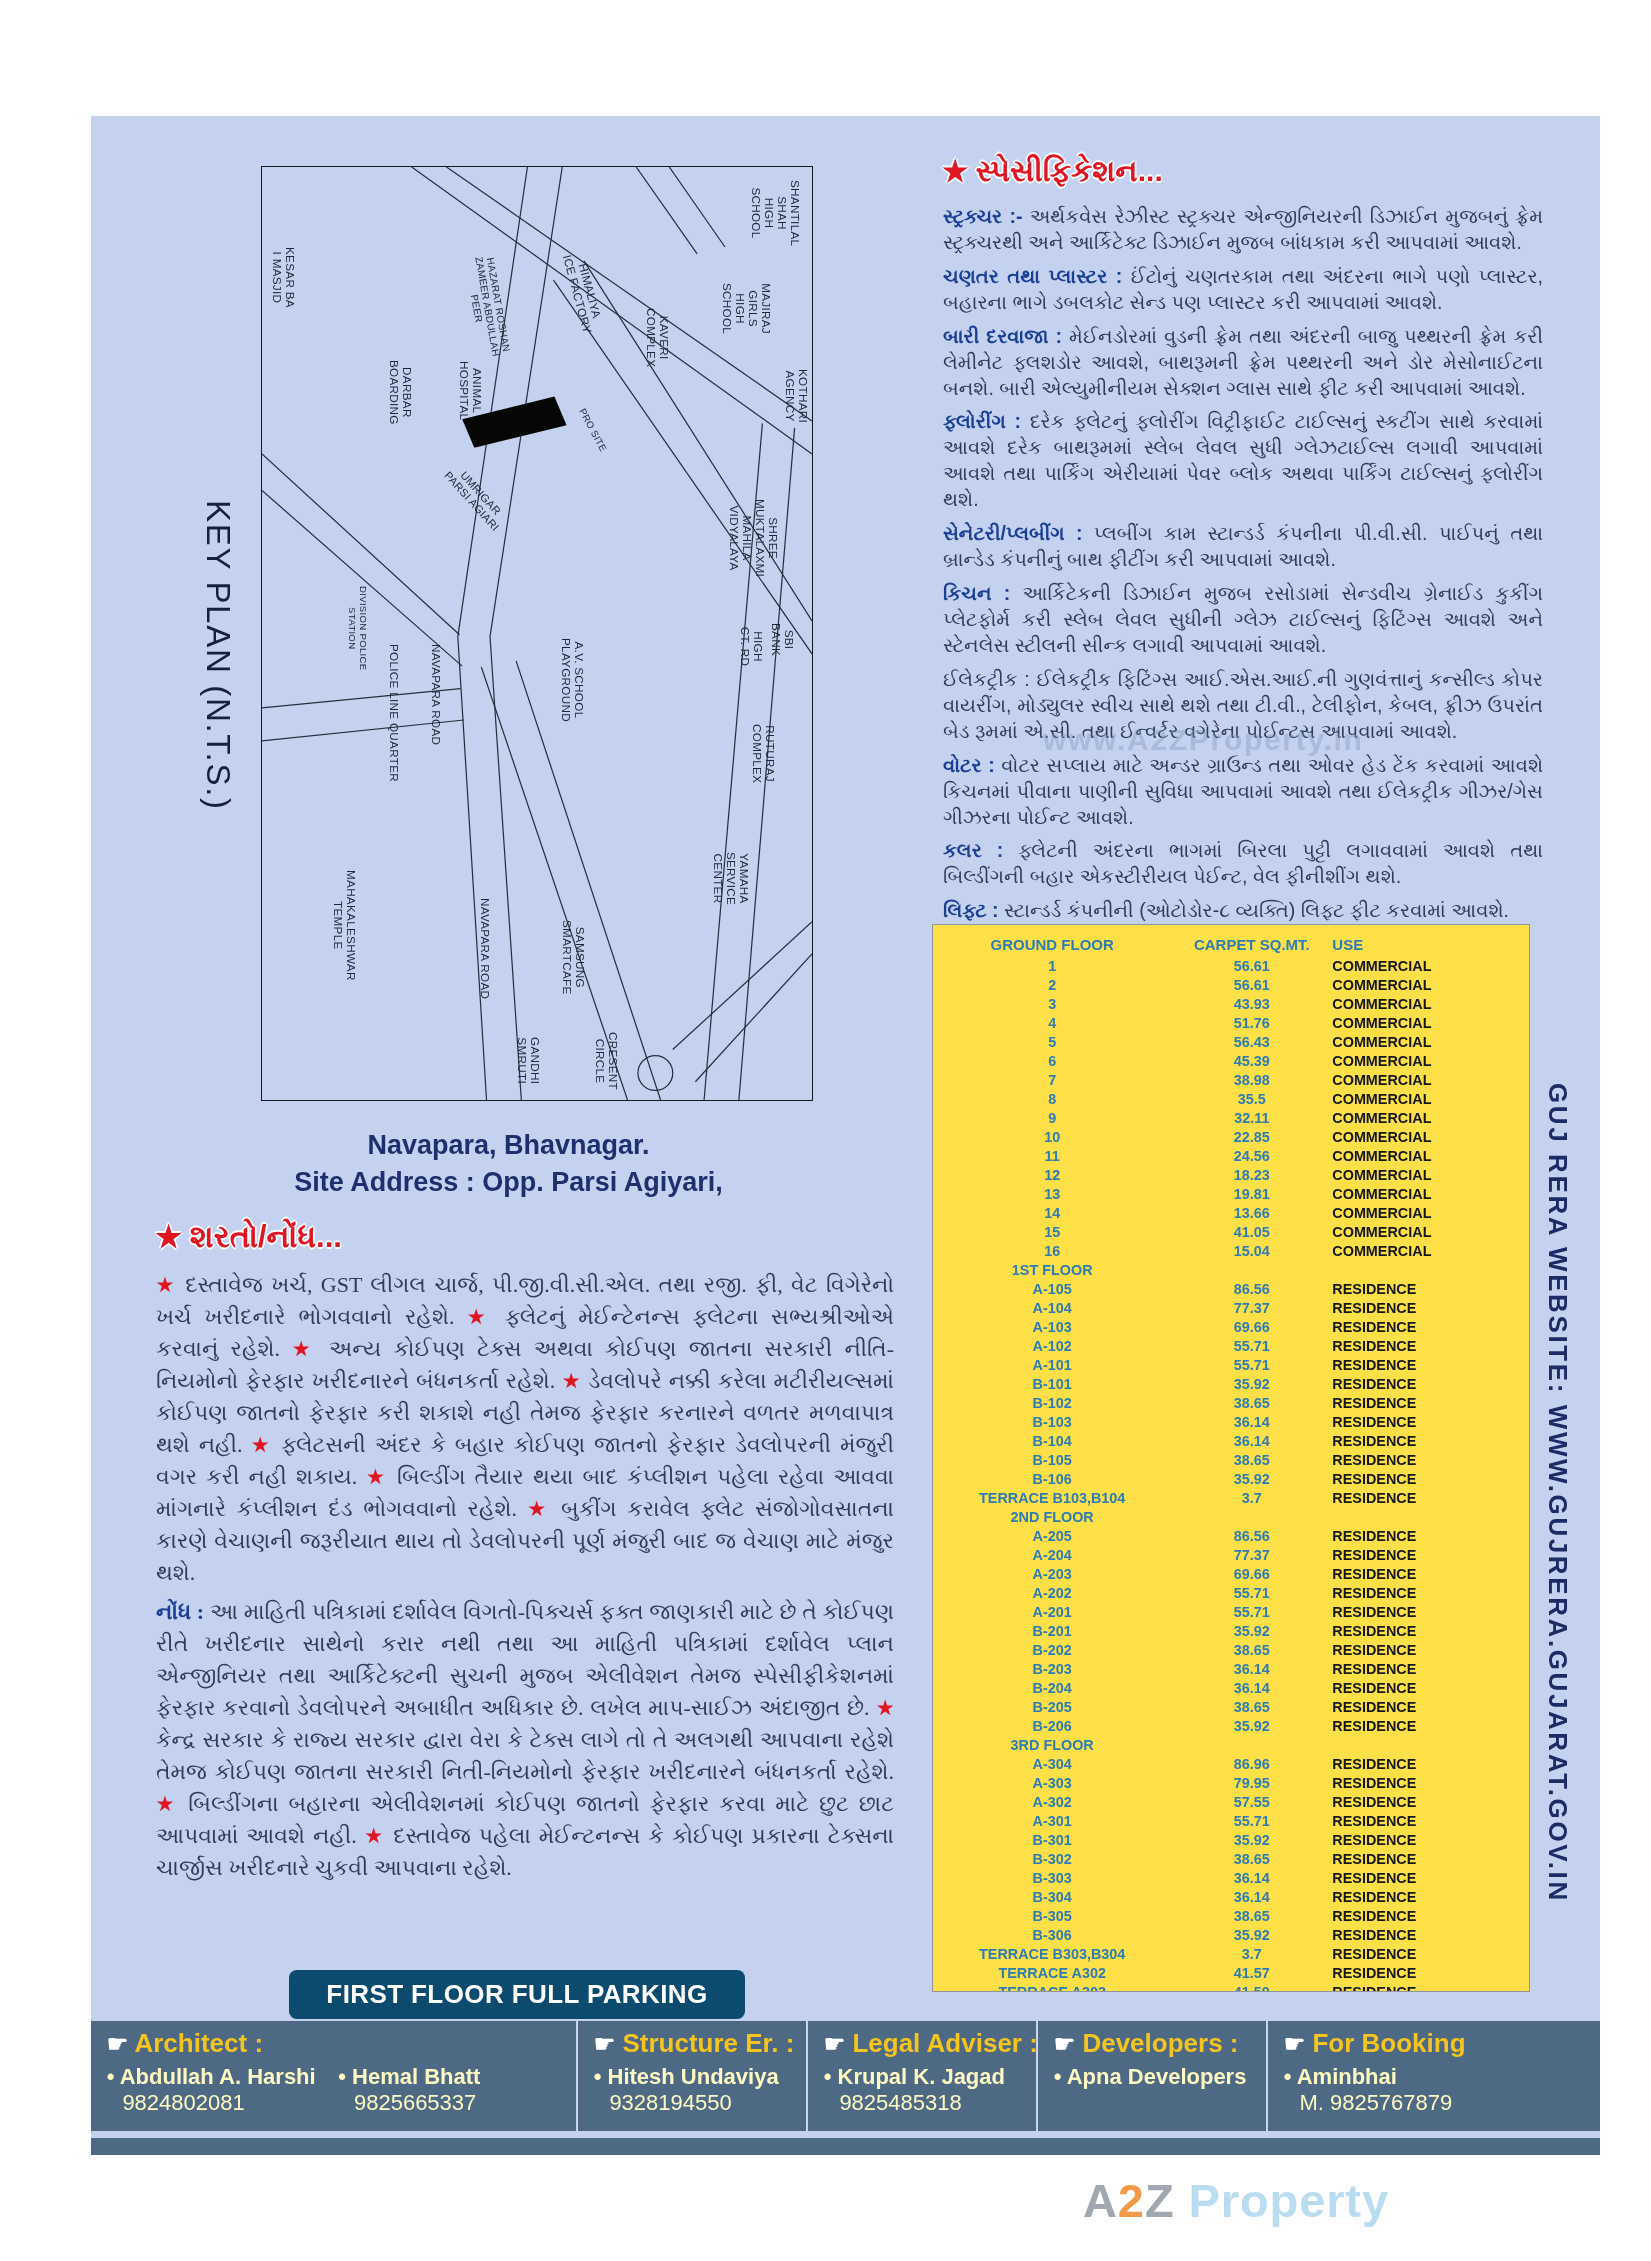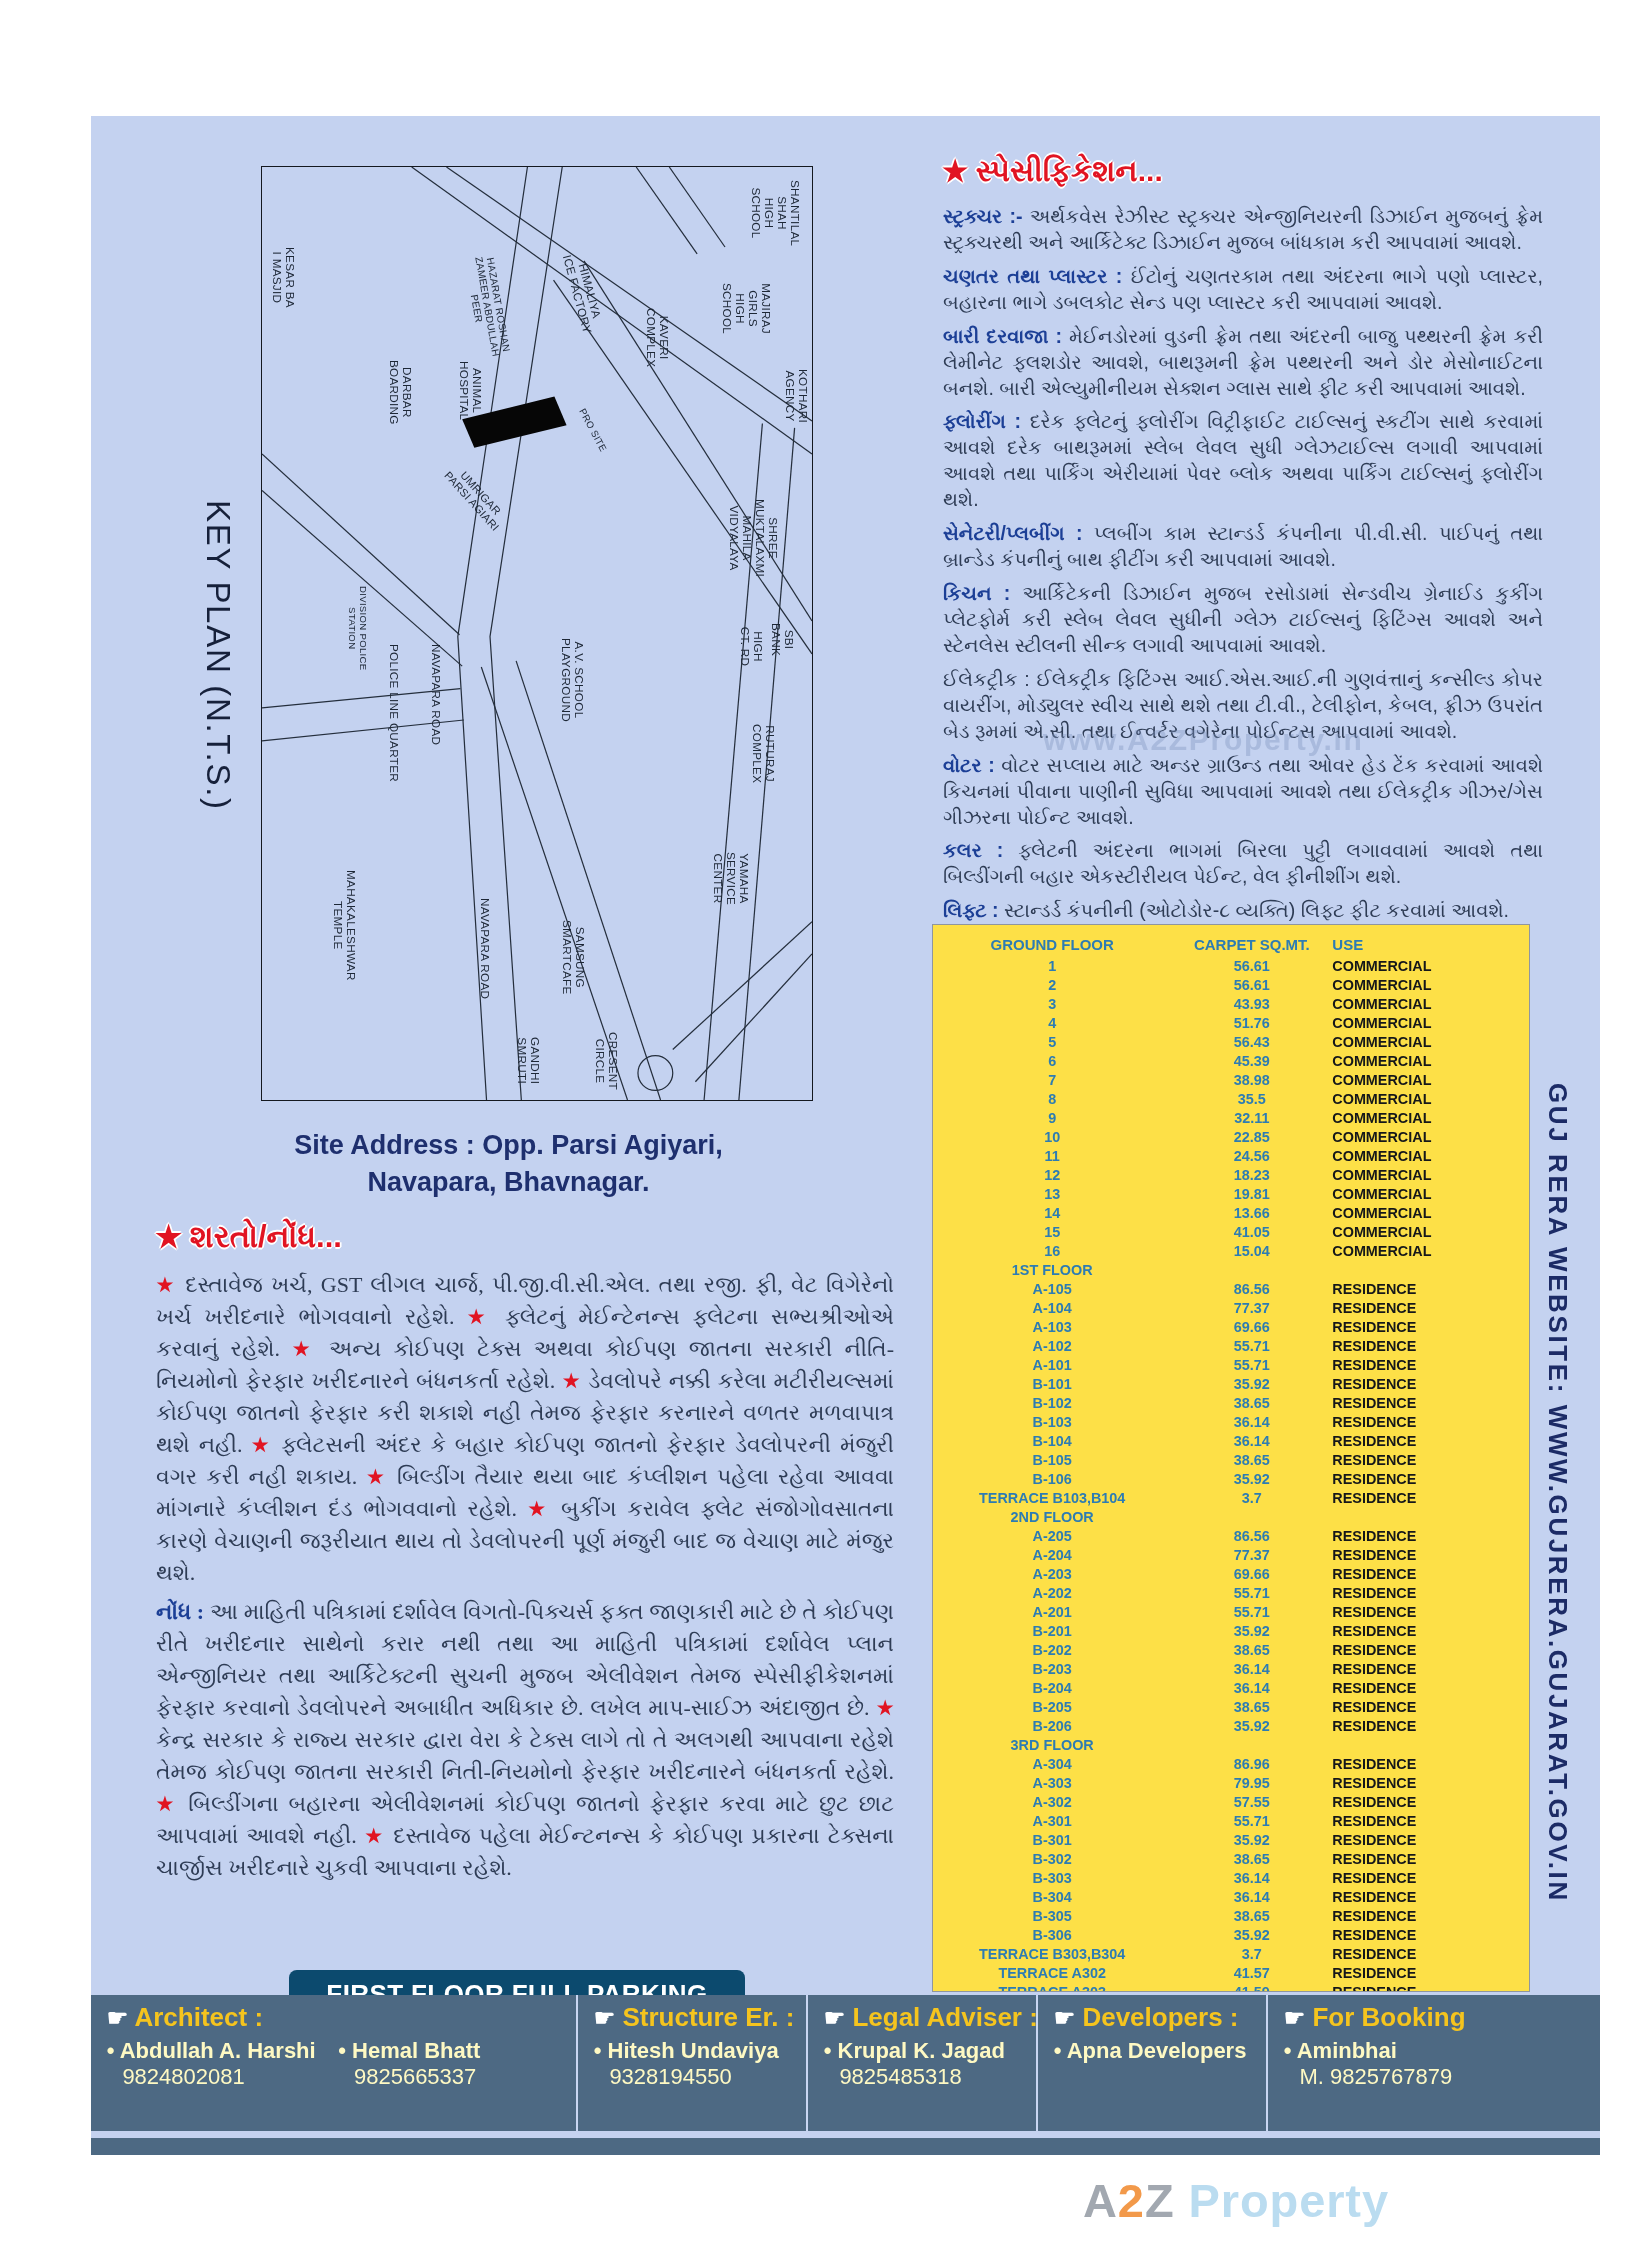--- a/index.html
+++ b/index.html
@@ -56,21 +56,21 @@
 
   
   .wm-inline{position:absolute;left:952px;top:607px;font-size:30px;letter-spacing:1.7px;
              color:rgba(125,148,190,0.38);font-weight:bold;}
   .a2z-logo{position:absolute;left:1083px;top:2173px;font-size:47px;font-weight:bold;letter-spacing:0.9px;}
   .a2z-logo .g{color:#a2a8b0;}
   .a2z-logo .o{color:#f2994a;}
   .a2z-logo .p{color:#badcf0;font-weight:bold;}
 
   
-  .footer{position:absolute;left:0;bottom:24px;width:100%;height:136px;background:#4d6983;display:flex;}
+  .footer{position:absolute;left:0;bottom:24px;width:100%;height:110px;background:#4d6983;display:flex;}
   .footer-strip{position:absolute;left:0;bottom:0;width:100%;height:17.4px;background:#4d6983;}
   .fcol{box-sizing:border-box;padding:7px 5.2px 0 15.7px;border-right:2.6px solid #c9d6f2;overflow:hidden;}
   .fcol:nth-child(1){flex:0 0 487px;}
   .fcol:nth-child(2){flex:0 0 230px;}
   .fcol:nth-child(3){flex:0 0 230px;}
   .fcol:nth-child(4){flex:0 0 230px;}
   .fcol:nth-child(5){flex:1 1 auto;border-right:none;}
   .flabel{color:#f5c41e;font-size:26px;font-weight:bold;margin-bottom:5.2px;white-space:nowrap;}
   .hand{color:#ffffff;font-size:24px;}
   .fpeople{display:flex;gap:22.6px;}
@@ -151,22 +151,22 @@
     <div class="map-label" style="left:325px;top:753px;">SAMSUNG
 SMARTCAFE</div>
     <div class="map-label" style="left:230px;top:731px;">NAVAPARA ROAD</div>
     <div class="map-label" style="left:280px;top:870px;">GANDHI
 SMRUTI</div>
     <div class="map-label" style="left:358px;top:865px;">CRESENT
 CIRCLE</div>
   </div>
 
   <div class="site-address">
+    <div>Navapara, Bhavnagar.</div>
     <div>Site Address : Opp. Parsi Agiyari,</div>
-    <div>Navapara, Bhavnagar.</div>
   </div>
 
   <div class="red-title terms-title">★ શરતો/નોંધ...</div>
 
   <div class="terms-body">
     <p><span class="star">★</span> દસ્તાવેજ ખર્ચ, GST લીગલ ચાર્જ, પી.જી.વી.સી.એલ. તથા રજી. ફી, વેટ વિગેરેનો ખર્ચ ખરીદનારે ભોગવવાનો રહેશે. <span class="star">★</span> ફ્લેટનું મેઈન્ટેનન્સ ફ્લેટના સભ્યશ્રીઓએ કરવાનું રહેશે. <span class="star">★</span> અન્ય કોઈપણ ટેક્સ અથવા કોઈપણ જાતના સરકારી નીતિ-નિયમોનો ફેરફાર ખરીદનારને બંધનકર્તા રહેશે. <span class="star">★</span> ડેવલોપરે નક્કી કરેલા મટીરીયલ્સમાં કોઈપણ જાતનો ફેરફાર કરી શકાશે નહી તેમજ ફેરફાર કરનારને વળતર મળવાપાત્ર થશે નહી. <span class="star">★</span> ફ્લેટસની અંદર કે બહાર કોઈપણ જાતનો ફેરફાર ડેવલોપરની મંજુરી વગર કરી નહી શકાય. <span class="star">★</span> બિલ્ડીંગ તૈયાર થયા બાદ કંપ્લીશન પહેલા રહેવા આવવા માંગનારે કંપ્લીશન દંડ ભોગવવાનો રહેશે. <span class="star">★</span> બુકીંગ કરાવેલ ફ્લેટ સંજોગોવસાતના કારણે વેચાણની જરૂરીયાત થાય તો ડેવલોપરની પૂર્ણ મંજુરી બાદ જ વેચાણ માટે મંજુર થશે.</p>
     <p><span class="note-lead">નોંધ :</span> આ માહિતી પત્રિકામાં દર્શાવેલ વિગતો-પિક્ચર્સ ફક્ત જાણકારી માટે છે તે કોઈપણ રીતે ખરીદનાર સાથેનો કરાર નથી તથા આ માહિતી પત્રિકામાં દર્શાવેલ પ્લાન એન્જીનિયર તથા આર્કિટેક્ટની સુચની મુજબ એલીવેશન તેમજ સ્પેસીફીકેશનમાં ફેરફાર કરવાનો ડેવલોપરને અબાધીત અધિકાર છે. લખેલ માપ-સાઈઝ અંદાજીત છે. <span class="star">★</span> કેન્દ્ર સરકાર કે રાજ્ય સરકાર દ્વારા વેરા કે ટેક્સ લાગે તો તે અલગથી આપવાના રહેશે તેમજ કોઈપણ જાતના સરકારી નિતી-નિયમોનો ફેરફાર ખરીદનારને બંધનકર્તા રહેશે. <span class="star">★</span> બિલ્ડીંગના બહારના એલીવેશનમાં કોઈપણ જાતનો ફેરફાર કરવા માટે છુટ છાટ આપવામાં આવશે નહી. <span class="star">★</span> દસ્તાવેજ પહેલા મેઈન્ટનન્સ કે કોઈપણ પ્રકારના ટેક્સના ચાર્જીસ ખરીદનારે ચુકવી આપવાના રહેશે.</p>
   </div>
 
   <div class="banner">FIRST FLOOR FULL PARKING</div>

